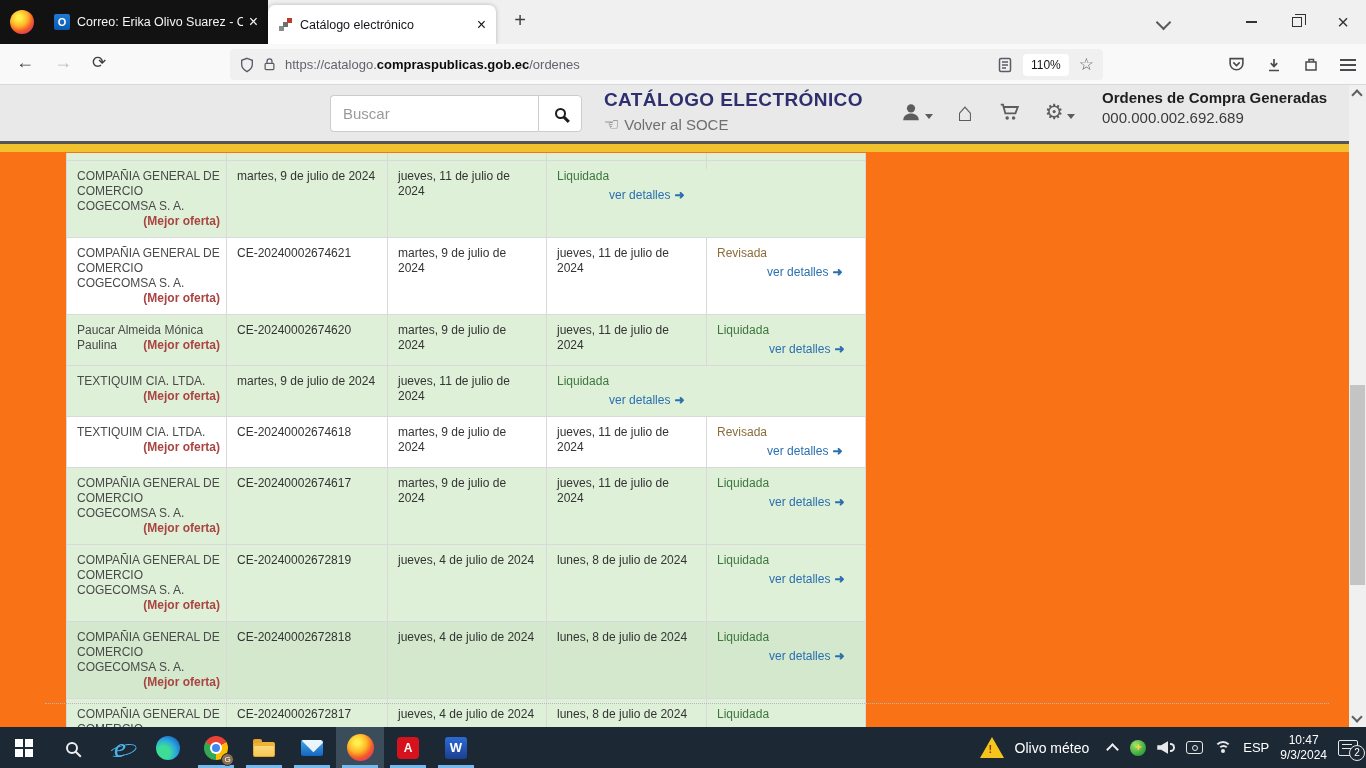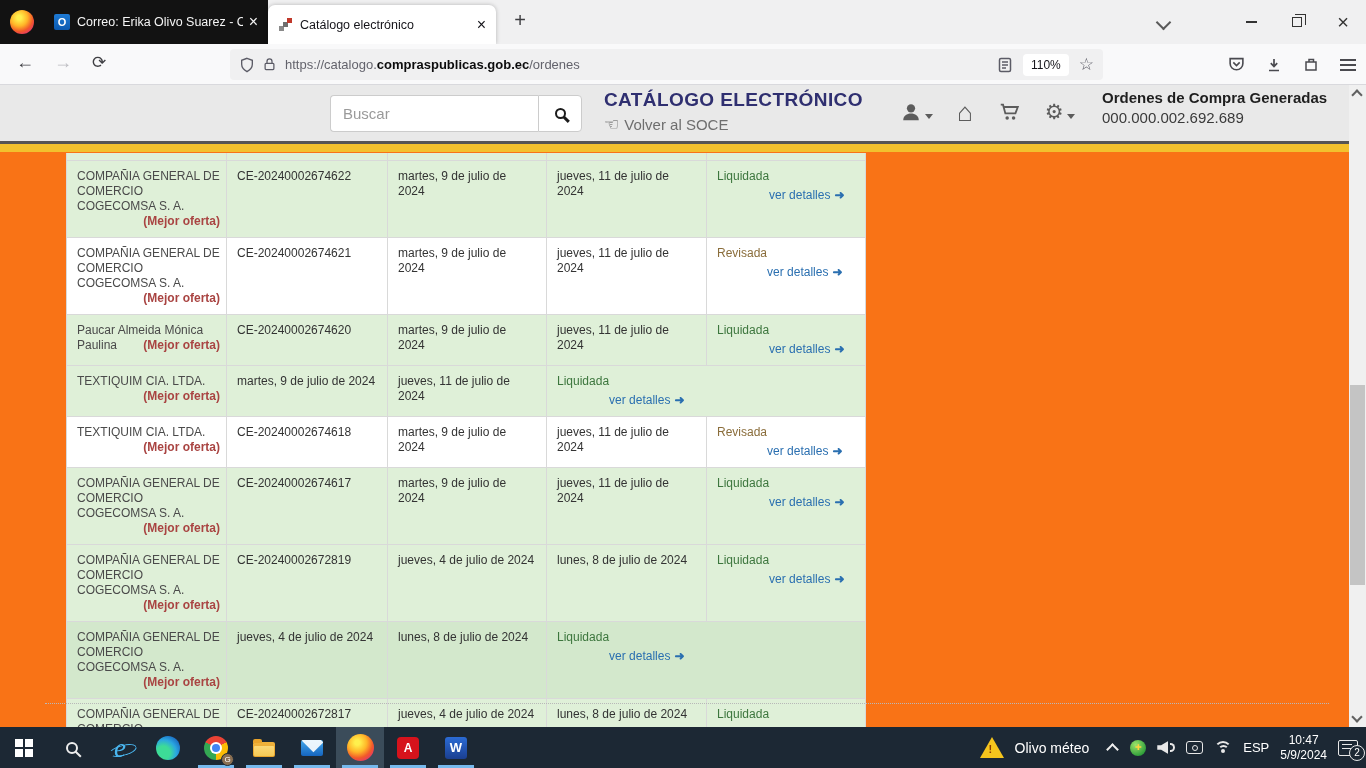--- a/index.html
+++ b/index.html
@@ -279,21 +279,20 @@
           <div class="cell"></div>
           <div class="cell"></div>
           <div class="cell"></div>
       </div>
       <div>
   <div class="trow bg-green">
     <div class="cell c-company">
       <span>COMPAÑIA GENERAL DE COMERCIO COGECOMSA S. A.</span>
       <span class="offer">(Mejor oferta)</span>
     </div>
-    <div class="cell">CE-20240002674622</div>
     <div class="cell">martes, 9 de julio de 2024</div>
     <div class="cell">jueves, 11 de julio de 2024</div>
     <div class="cell c-status">
       <span class="status success">Liquidada</span>
       <span class="details">
         <a href="#">ver detalles</a><span class="arr">➜</span>
       </span>
     </div>
   </div>
 
@@ -390,20 +389,21 @@
         <a href="#">ver detalles</a><span class="arr">➜</span>
       </span>
     </div>
   </div>
 
   <div class="trow bg-green-dark">
     <div class="cell c-company">
       <span>COMPAÑIA GENERAL DE COMERCIO COGECOMSA S. A.</span>
       <span class="offer">(Mejor oferta)</span>
     </div>
+    <div class="cell">CE-20240002672818</div>
     <div class="cell">jueves, 4 de julio de 2024</div>
     <div class="cell">lunes, 8 de julio de 2024</div>
     <div class="cell c-status">
       <span class="status success">Liquidada</span>
       <span class="details">
         <a href="#">ver detalles</a><span class="arr">➜</span>
       </span>
     </div>
   </div>
 
@@ -484,21 +484,21 @@
         </span>
       <span class="cast-ic"></span>
       <span class="wifi">
           <i class="w1"></i>
           <i class="w2"></i>
           <i class="w3"></i>
         </span>
       <span class="lang">ESP</span>
       <span class="clock">
         <span>10:47</span><br>
-        <span>5/9/2024</span>
+        <span>9/3/2024</span>
       </span>
       <span class="notif">
         <span class="notif-badge">2</span>
       </span>
     </div>
   </div>
 
 </div>
 
 </body></html>

